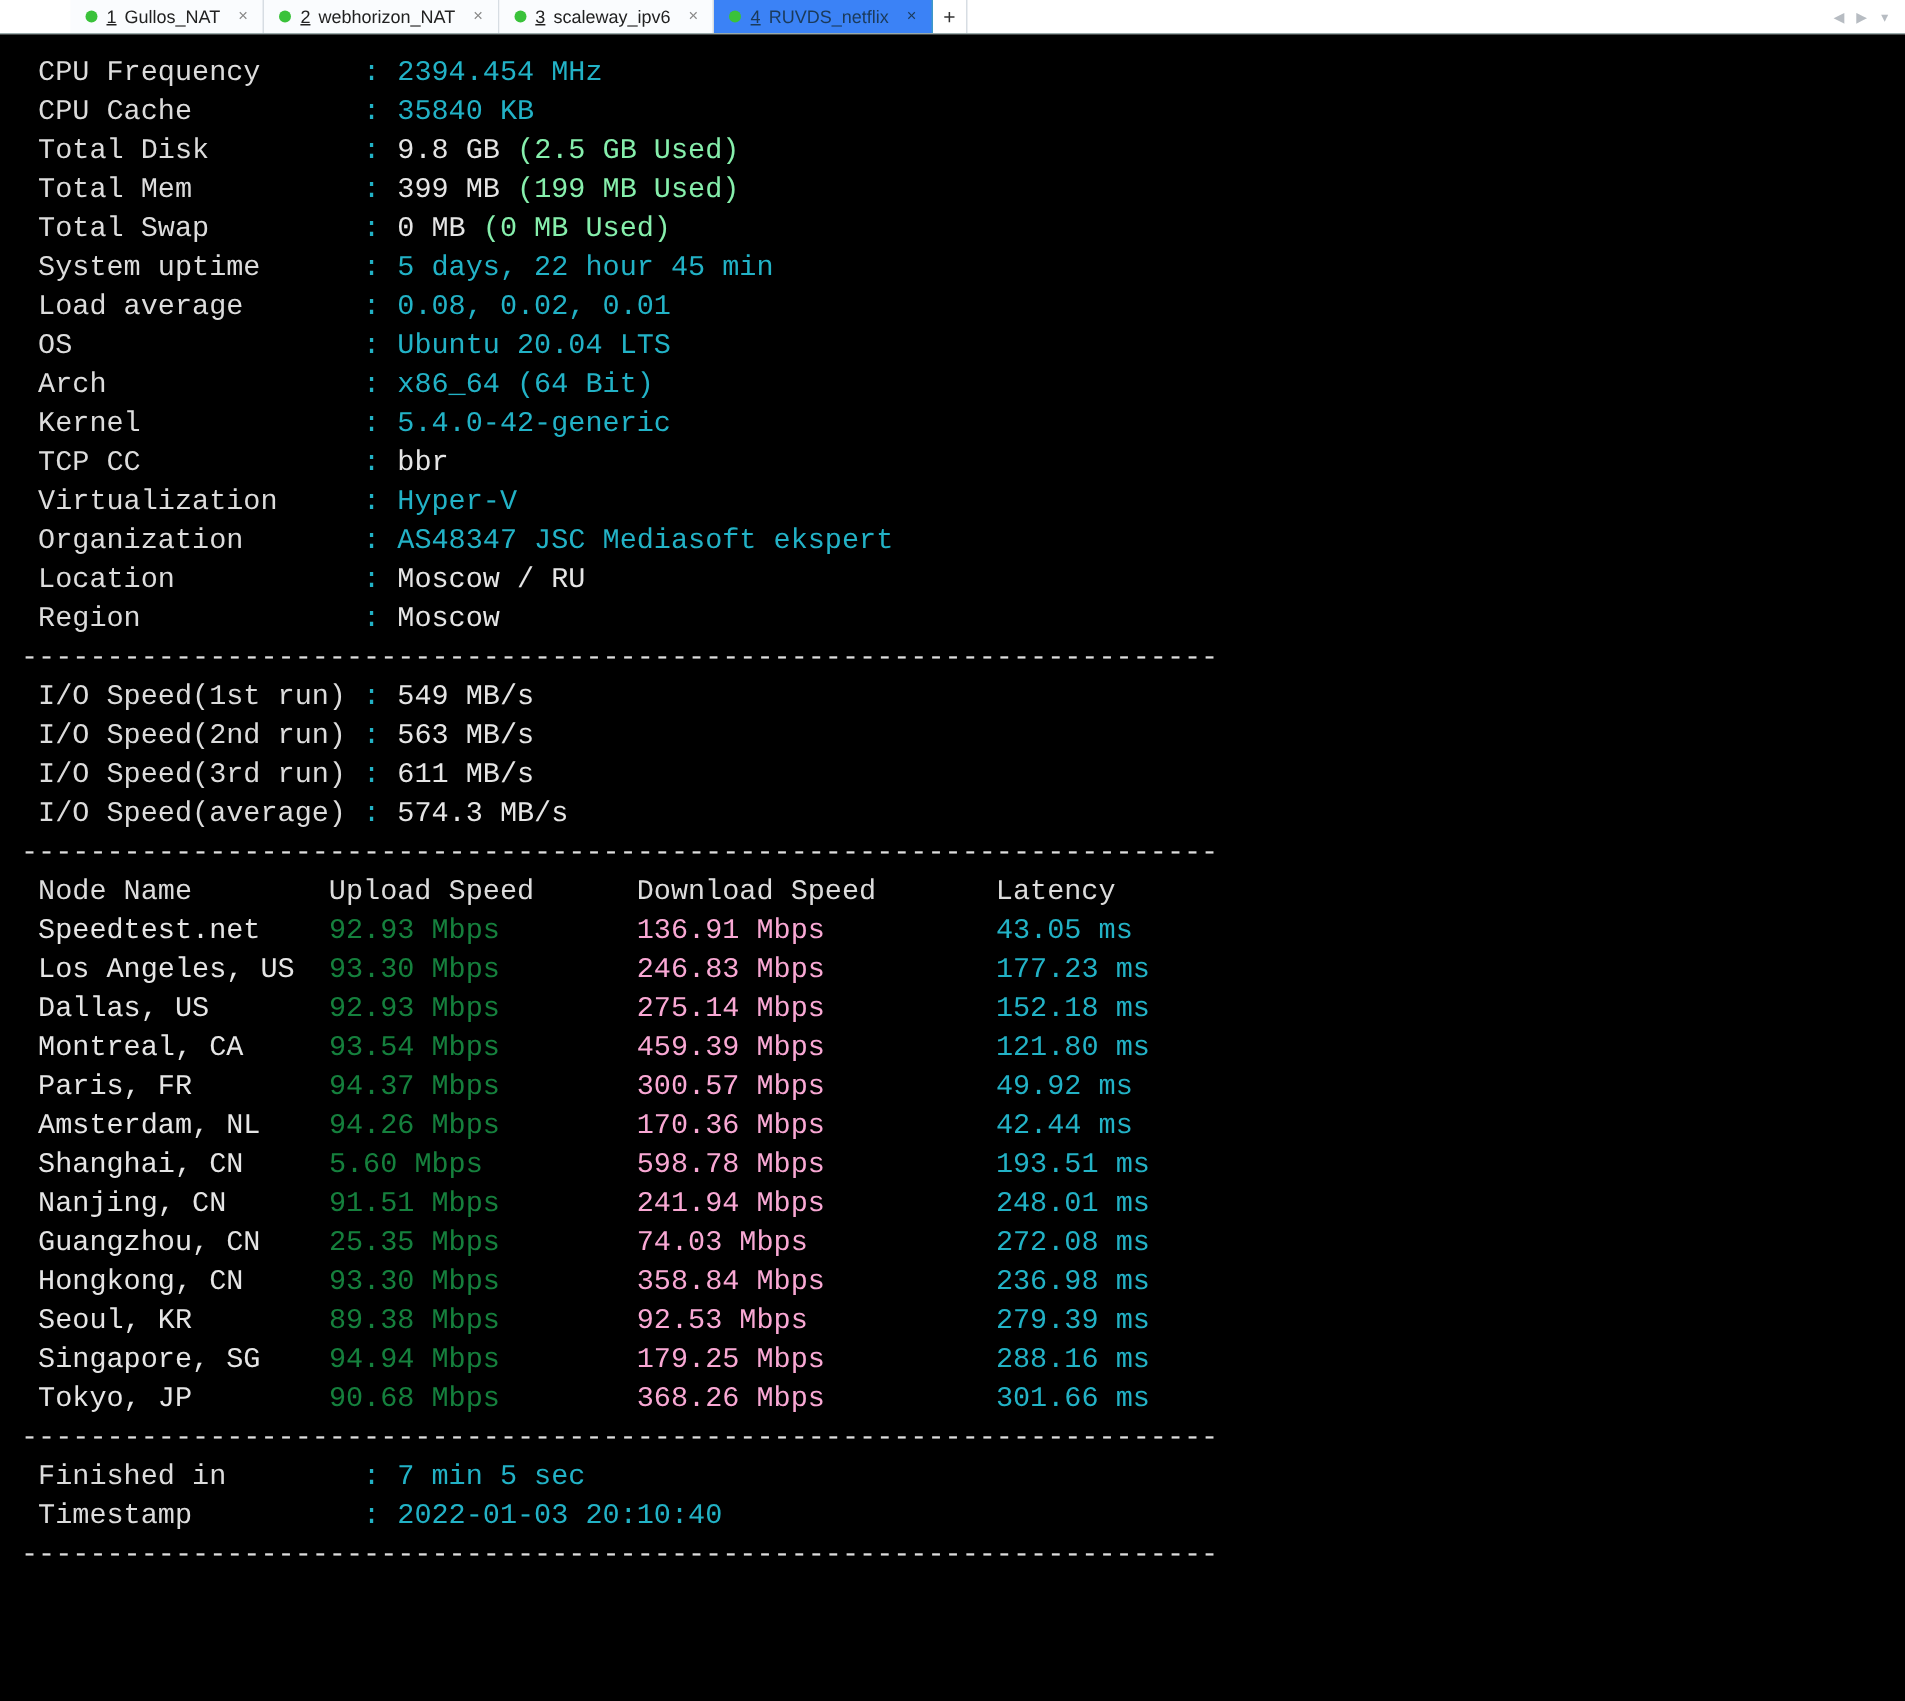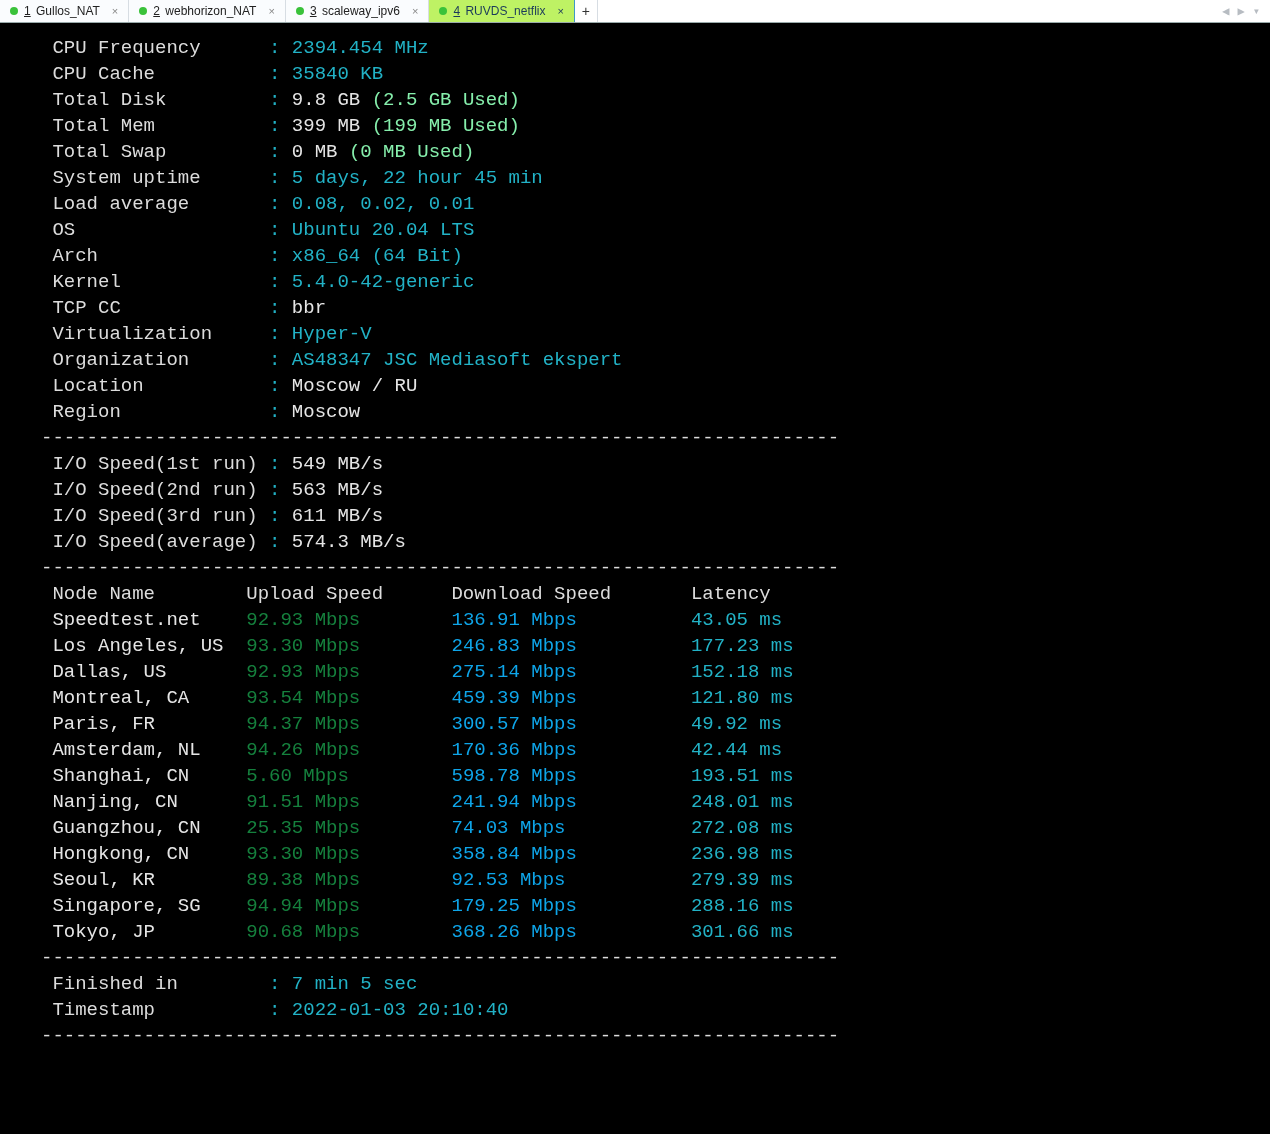--- a/index.html
+++ b/index.html
@@ -1,34 +1,34 @@
 <!DOCTYPE html>
 <html><head>
 <meta charset="utf-8">
 <style>
   html,body{margin:0;padding:0;background:#000;width:1270px;height:1134px;overflow:hidden;font-family:Consolas,'Courier New',monospace;}
-  .tabbar{background:#fff;height:22px;display:flex;align-items:stretch;border-bottom:1px solid #9aa;user-select:none;}
+  .tabbar{background:#fff;height:22px;display:flex;align-items:stretch;border-bottom:1px solid #9aa;user-select:none;padding-left:47px;}
   .tab{display:flex;align-items:center;gap:6px;padding:0 10px;font:12px/20px "Segoe UI",Tahoma,sans-serif;color:#222;border-right:1px solid #d7dde3;background:#fafcfe;position:relative;}
-  .tab.active{background:#bef264;color:#1b3a5a;border-right:1px solid #3e99c7;}
+  .tab.active{background:#3b82f6;color:#1b3a5a;border-right:1px solid #3e99c7;}
   .tab .dot{width:8px;height:8px;border-radius:50%;background:#3ac23a;display:inline-block;}
   .tab .num{text-decoration:underline;margin-right:2px;}
   .tab .x{margin-left:6px;font-size:11px;color:#888;}
   .tab.active .x{color:#1b3a5a;}
   .newtab{display:flex;align-items:center;justify-content:center;width:22px;font:14px/20px sans-serif;color:#333;border-right:1px solid #d7dde3;}
   .tabarrows{margin-left:auto;display:flex;align-items:center;gap:8px;padding:0 10px;color:#b7bcc2;font-size:12px;}
   .term{background:#000;padding:12px 14px;font-size:19px;line-height:26px;white-space:pre;color:#ddd;}
   .lbl{color:#dcdcdc;}
   .sep{color:#22b2c6;}
   .cy{color:#22b2c6;} 
   .yl{color:#e5e5e5;} 
   .gr{color:#15803d;} 
-  .rd{color:#0ea5e9;} 
+  .rd{color:#f9a8d4;} 
   .bl{color:#86efac;} 
   .divider{color:#dcdcdc;}
-  .row{display:block;margin-left:27px;}
+  .row{display:block;}
 </style>
 </head>
 <body>
 
 <div class="tabbar">
   <div class="tab">
       <span class="dot"></span>
       <span><span class="num">1</span> <span>Gullos_NAT</span></span>
       <span class="x">×</span>
     </div>

